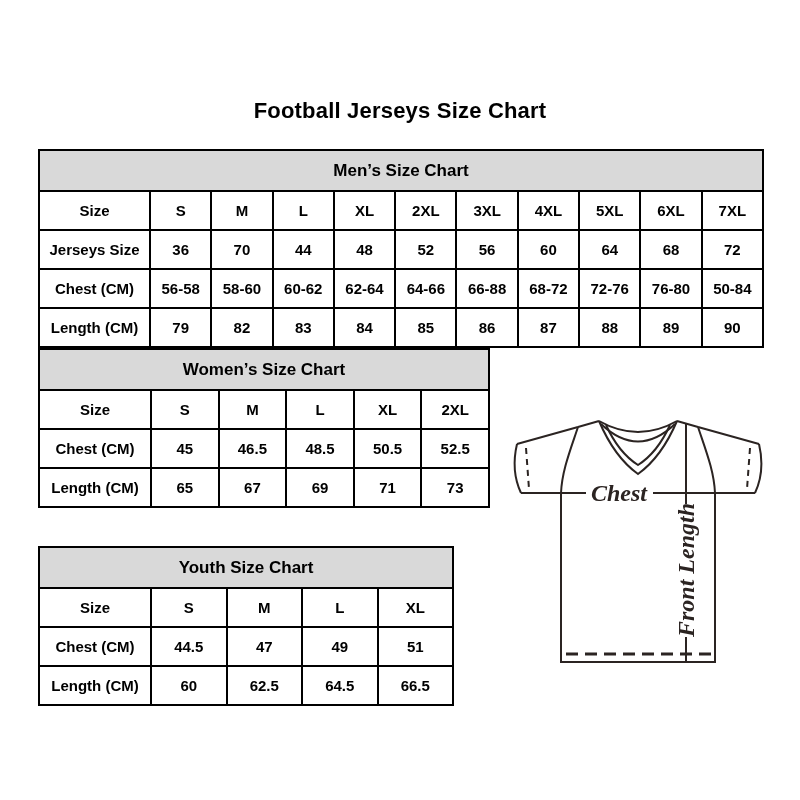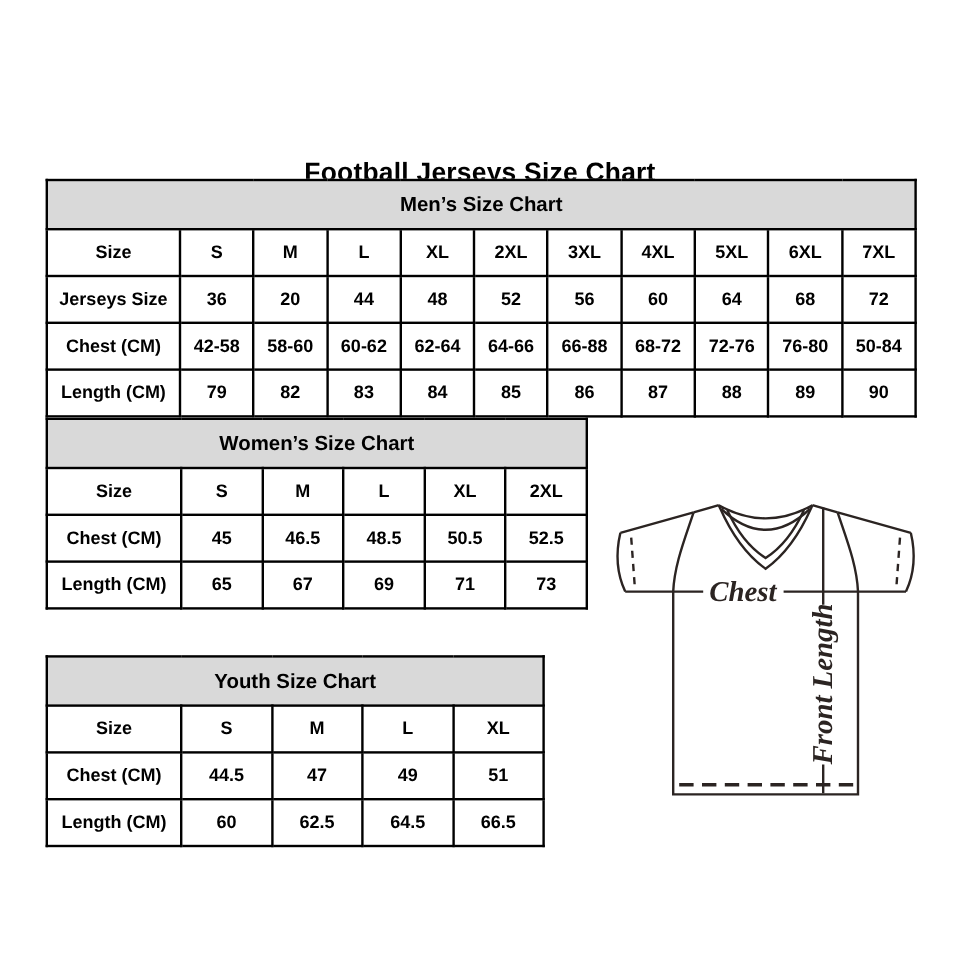--- a/index.html
+++ b/index.html
@@ -15,21 +15,20 @@
   }
   .title {
     position: absolute;
     left: 37px;
     top: 98px;
     width: 726px;
     text-align: center;
     font-size: 22px;
     font-weight: bold;
     letter-spacing: 0.2px;
-    margin-top: 33px;
   }
   table.size-table {
     position: absolute;
     border-collapse: collapse;
     table-layout: fixed;
     background: #ffffff;
   }
   table.size-table th, table.size-table td {
     border: 2px solid #000000;
     text-align: center;
@@ -102,33 +101,33 @@
         <td>2XL</td>
         <td>3XL</td>
         <td>4XL</td>
         <td>5XL</td>
         <td>6XL</td>
         <td>7XL</td>
       </tr>
       <tr>
         <td>Jerseys Size</td>
         <td>36</td>
-        <td>20</td>
+        <td>70</td>
         <td>44</td>
         <td>48</td>
         <td>52</td>
         <td>56</td>
         <td>60</td>
         <td>64</td>
         <td>68</td>
         <td>72</td>
       </tr>
       <tr>
         <td>Chest (CM)</td>
-        <td>42-58</td>
+        <td>56-58</td>
         <td>58-60</td>
         <td>60-62</td>
         <td>62-64</td>
         <td>64-66</td>
         <td>66-88</td>
         <td>68-72</td>
         <td>72-76</td>
         <td>76-80</td>
         <td>50-84</td>
       </tr>

